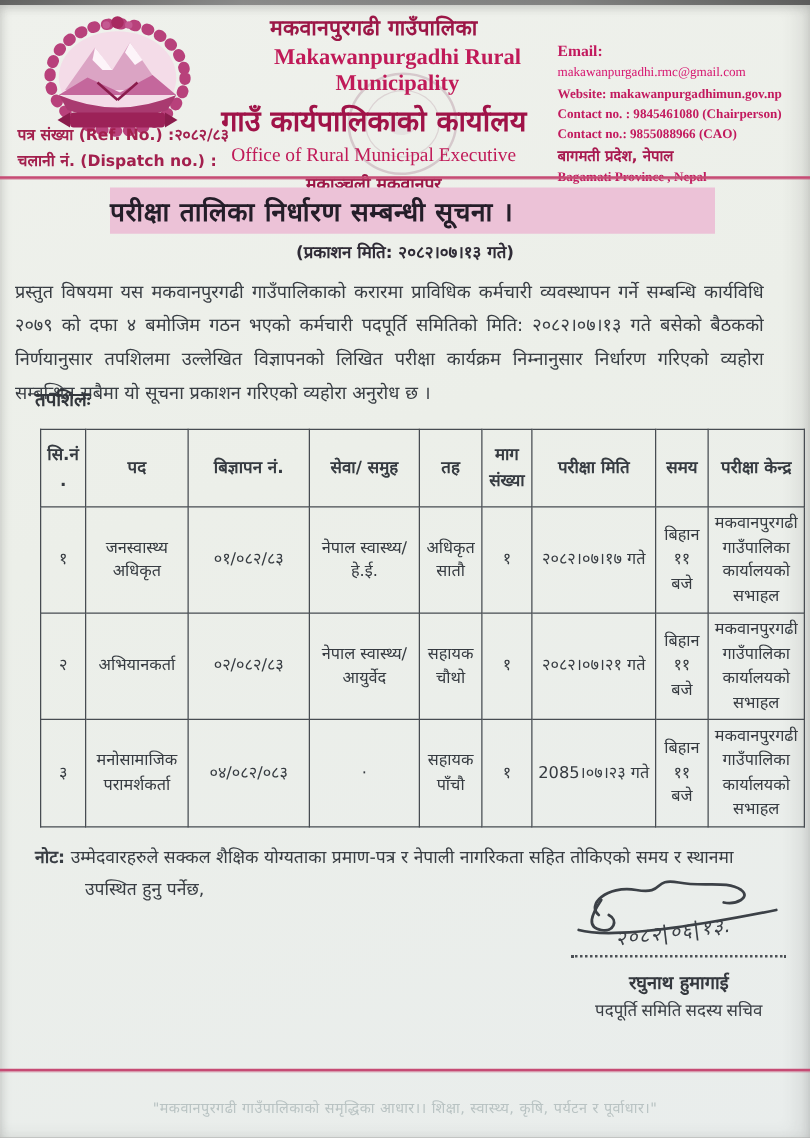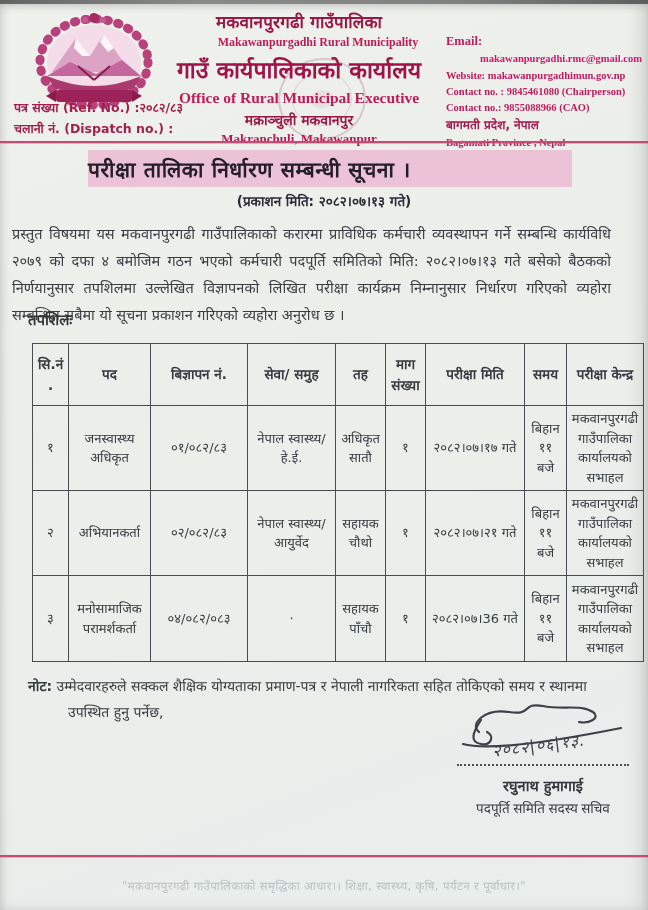--- a/index.html
+++ b/index.html
@@ -12,34 +12,34 @@
     color:#33373c; overflow:hidden;
     box-shadow:inset -10px 0 14px rgba(60,60,60,.10), inset 0 6px 8px rgba(40,40,40,.18), inset 4px 0 8px rgba(80,80,80,.06);
   }
   .topstrip { position:absolute; top:0; left:0; width:100%; height:4px;
     background:linear-gradient(90deg,#4a4a4a,#7a7a7a 30%,#6f6f6f 70%,#444); opacity:.8; }
 
   
   .emblem { position:absolute; left:30px; top:10px; width:128px; height:106px; }
   .center-head { position:absolute; left:148px; top:10px; width:302px; text-align:center; }
   .h-np1 { font-size:17px; font-weight:bold; color:#9c1747; letter-spacing:.2px; }
-  .h-en1 { font-family:"Liberation Serif",serif; font-size:12px; font-weight:bold; color:#c01a58; margin-top:2px;padding-left:38px; }
+  .h-en1 { font-family:"Liberation Serif",serif; font-size:18px; font-weight:bold; color:#c01a58; margin-top:2px;padding-left:38px; }
   .h-np2 { font-size:23px; font-weight:bold; color:#a01348; margin-top:3px; }
-  .h-en2 { font-family:"Liberation Serif",serif; font-size:15.5px; font-weight:bold; color:#c01a58; margin-top:4px; }
+  .h-en2 { font-family:"Liberation Serif",serif; font-size:15.5px; font-weight:normal; color:#c01a58; margin-top:4px; }
   .h-np3 { font-size:14px; font-weight:bold; color:#9c1747; margin-top:3px; }
   .h-en3 { font-family:"Liberation Serif",serif; font-size:13px; font-weight:bold; color:#b81752; margin-top:2px; }
 
   .stamp { position:absolute; left:278px; top:58px; width:88px; height:82px;
     border:2px solid rgba(158,108,134,.30); border-radius:50%; transform:rotate(-8deg); }
   .stamp::before { content:""; position:absolute; inset:12px; border:1px solid rgba(158,108,134,.22); border-radius:50%; }
   .stamp::after  { content:""; position:absolute; inset:30px; background:rgba(158,108,134,.10); border-radius:50%; }
 
   .contact { position:absolute; left:446px; top:32px; width:196px; line-height:1.55; }
   .c-label { font-family:"Liberation Serif",serif; font-weight:bold; color:#c21a5e; font-size:12.5px; }
-  .c-val   { font-family:"Liberation Serif",serif; font-weight:bold; color:#d6156f; font-size:10.5px;text-align:right; }
+  .c-val   { font-family:"Liberation Serif",serif; font-weight:normal; color:#d6156f; font-size:10.5px; }
   .c-line  { font-family:"Liberation Serif",serif; font-weight:bold; color:#c21a5e; font-size:10.5px; }
   .c-np    { font-size:12px; font-weight:bold; color:#a81a50; }
 
   .refblock { position:absolute; left:14px; top:97px; line-height:1.7; }
   .ref-line { font-size:12.5px; font-weight:bold; color:#a3204e; }
 
   .rule { position:absolute; left:0; width:100%; height:2px; background:#c64b74; box-shadow:0 1px 0 rgba(198,75,116,.35); }
   .rule-top { top:141px; }
   .rule-bottom { top:855px; }
 
@@ -191,21 +191,21 @@
       <td>बिहान ११ बजे</td>
       <td>मकवानपुरगढी गाउँपालिका कार्यालयको सभाहल</td>
     </tr>
     <tr class="r3">
       <td>३</td>
       <td>मनोसामाजिक परामर्शकर्ता</td>
       <td>०४/०८२/०८३</td>
       <td>·</td>
       <td>सहायक पाँचौ</td>
       <td>१</td>
-      <td>२०८२।०७।36 गते</td>
+      <td>2085।०७।२३ गते</td>
       <td>बिहान ११ बजे</td>
       <td>मकवानपुरगढी गाउँपालिका कार्यालयको सभाहल</td>
     </tr>
   </tbody>
     </table>
 
   <div class="note"><b>नोट:</b><span> उम्मेदवारहरुले सक्कल शैक्षिक योग्यताका प्रमाण-पत्र र नेपाली नागरिकता सहित तोकिएको समय र स्थानमा उपस्थित हुनु पर्नेछ,</span></div>
 
   <div class="sig-wrap">
     <svg class="sig-svg" width="185" height="62" viewBox="0 0 185 62">

